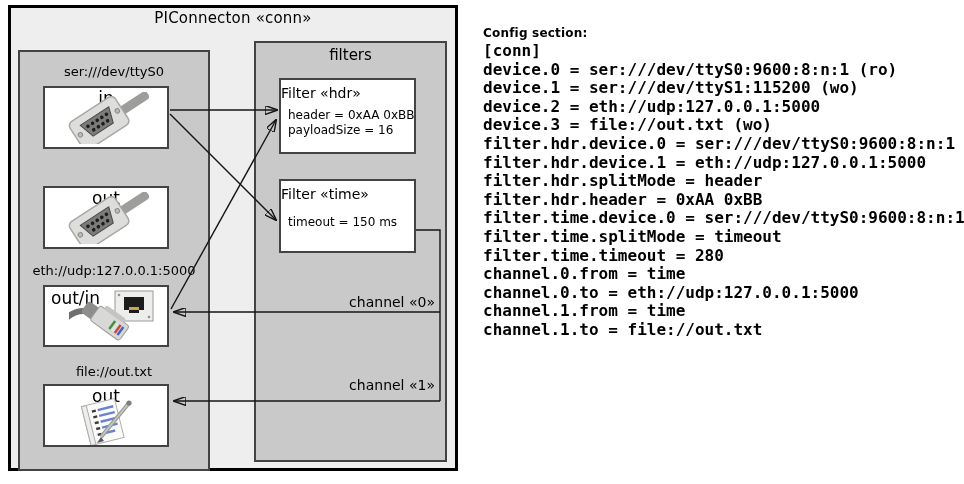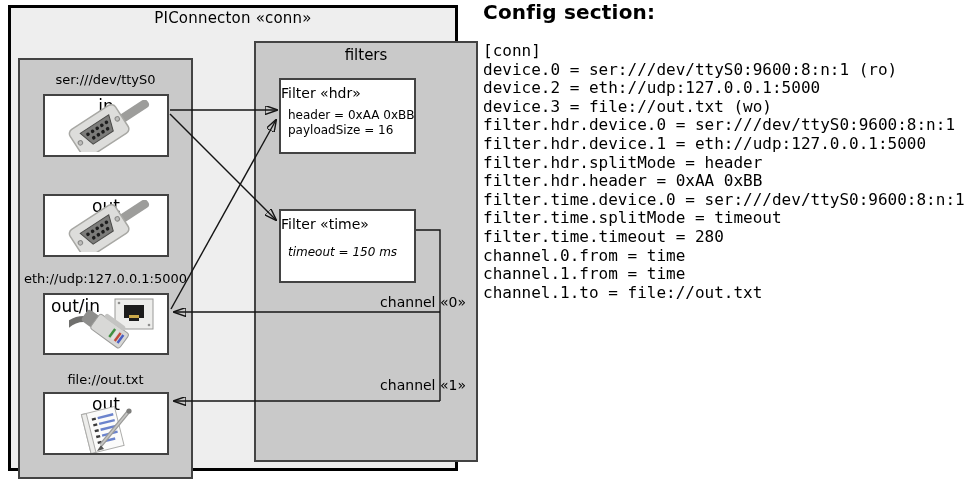--- a/index.html
+++ b/index.html
@@ -9,61 +9,61 @@
 
   
   .outer{position:absolute;left:8px;top:5px;width:450px;height:466px;
          background:var(--outer_bg,#eeeeee);border:3px solid #000;box-sizing:border-box;}
   .outer-title{position:absolute;left:0;right:0;top:1px;text-align:center;
                font-size:15px;letter-spacing:.2px;}
 
   
   .panel{position:absolute;background:var(--panel_bg,#c9c9c9);
          border:2px solid var(--border_dark,#474747);box-sizing:border-box;}
-  .devices-panel{left:7px;top:50px;width:175px;height:421px;}
-  .filters-panel{left:243px;top:33px;width:224px;height:421px;}
+  .devices-panel{left:7px;top:42px;width:192px;height:421px;}
+  .filters-panel{left:243px;top:33px;width:193px;height:421px;}
   .panel-title{position:absolute;left:0;right:0;top:3px;text-align:center;font-size:15px;}
 
   
   .dev-label{position:absolute;left:0;right:0;text-align:center;font-size:13px;white-space:nowrap;}
   .dev-box{position:absolute;left:23px;width:126px;background:var(--box_bg,#fff);
            border:2px solid var(--border_dark,#3f3f3f);box-sizing:border-box;}
   .port{font-size:17px;text-align:center;padding-top:1px;line-height:18px;}
   .port-left{position:absolute;left:6px;top:2px;text-align:center;padding:0;}
   .icon{position:absolute;}
   .icon-serial{left:16px;top:4px;width:98px;height:52px;}
   .icon-ethplate{right:13px;top:3px;width:40px;height:32px;}
   .icon-ethcable{left:24px;top:14px;width:74px;height:44px;}
   .icon-notepad{left:26px;top:11px;width:70px;height:48px;}
 
   
   .filter-box{position:absolute;left:23px;width:137px;background:var(--box_bg,#fff);
               border:2px solid var(--border_dark,#3f3f3f);box-sizing:border-box;}
   .filter-hdr{top:35px;height:76px;}
-  .filter-time{top:166px;height:74px;}
+  .filter-time{top:136px;height:74px;}
   .filter-title{text-align:left;font-size:14px;margin-top:5px;}
   .filter-props{margin-left:7px;font-size:12px;line-height:14.5px;white-space:nowrap;}
   .filter-hdr .filter-props{margin-top:7px;}
-  .filter-time .filter-props{margin-top:13px;font-style:italic;}
+  .filter-time .filter-props{margin-top:13px;}
 
   .chan-label{position:absolute;right:10px;font-size:14px;white-space:nowrap;}
   .chan-0{top:251px;}
   .chan-1{top:334px;}
 
   
   .wires{position:absolute;left:0;top:0;pointer-events:none;}
   .wires line,.wires path{stroke:var(--arrow,#141414);stroke-width:1.4;fill:none;}
 
   
   .config{position:absolute;left:483px;top:0;width:481px;height:484px;}
-  .cfg-heading{position:absolute;left:0;top:0;font-size:20px;font-weight:bold;letter-spacing:.2px;}
+  .cfg-heading{position:absolute;left:0;top:26px;font-size:12px;font-weight:bold;letter-spacing:.2px;}
   .cfg-lines{position:absolute;left:0;top:42px;
              font-family:"DejaVu Sans Mono","Liberation Mono",monospace;
              font-size:16px;line-height:18.6px;}
-  .cfg-line{white-space:pre;}
+  .cfg-line{white-space:pre;font-weight:bold;}
 </style>
 </head>
 <body>
 
 <div id="stage">
 
   <section class="outer">
     <div class="outer-title">PIConnecton «conn»</div>
 
     <div class="panel devices-panel">
@@ -198,28 +198,30 @@
     <path d="M416 230 H440 V401"></path>
     <line x1="440" y1="312" x2="174" y2="312" marker-end="url(#ah)"></line>
     <line x1="440" y1="401" x2="174" y2="401" marker-end="url(#ah)"></line>
   </svg>
 
   <section class="config">
     <div class="cfg-heading">Config section:</div>
     <div class="cfg-lines">
         <div class="cfg-line">[conn]</div>
         <div class="cfg-line">device.0 = ser:///dev/ttyS0:9600:8:n:1 (ro)</div>
+        <div class="cfg-line">device.1 = ser:///dev/ttyS1:115200 (wo)</div>
         <div class="cfg-line">device.2 = eth://udp:127.0.0.1:5000</div>
         <div class="cfg-line">device.3 = file://out.txt (wo)</div>
         <div class="cfg-line">filter.hdr.device.0 = ser:///dev/ttyS0:9600:8:n:1</div>
         <div class="cfg-line">filter.hdr.device.1 = eth://udp:127.0.0.1:5000</div>
         <div class="cfg-line">filter.hdr.splitMode = header</div>
         <div class="cfg-line">filter.hdr.header = 0xAA 0xBB</div>
         <div class="cfg-line">filter.time.device.0 = ser:///dev/ttyS0:9600:8:n:1</div>
         <div class="cfg-line">filter.time.splitMode = timeout</div>
         <div class="cfg-line">filter.time.timeout = 280</div>
         <div class="cfg-line">channel.0.from = time</div>
+        <div class="cfg-line">channel.0.to = eth://udp:127.0.0.1:5000</div>
         <div class="cfg-line">channel.1.from = time</div>
         <div class="cfg-line">channel.1.to = file://out.txt</div>
       </div>
   </section>
 
 </div>
 
 </body></html>

